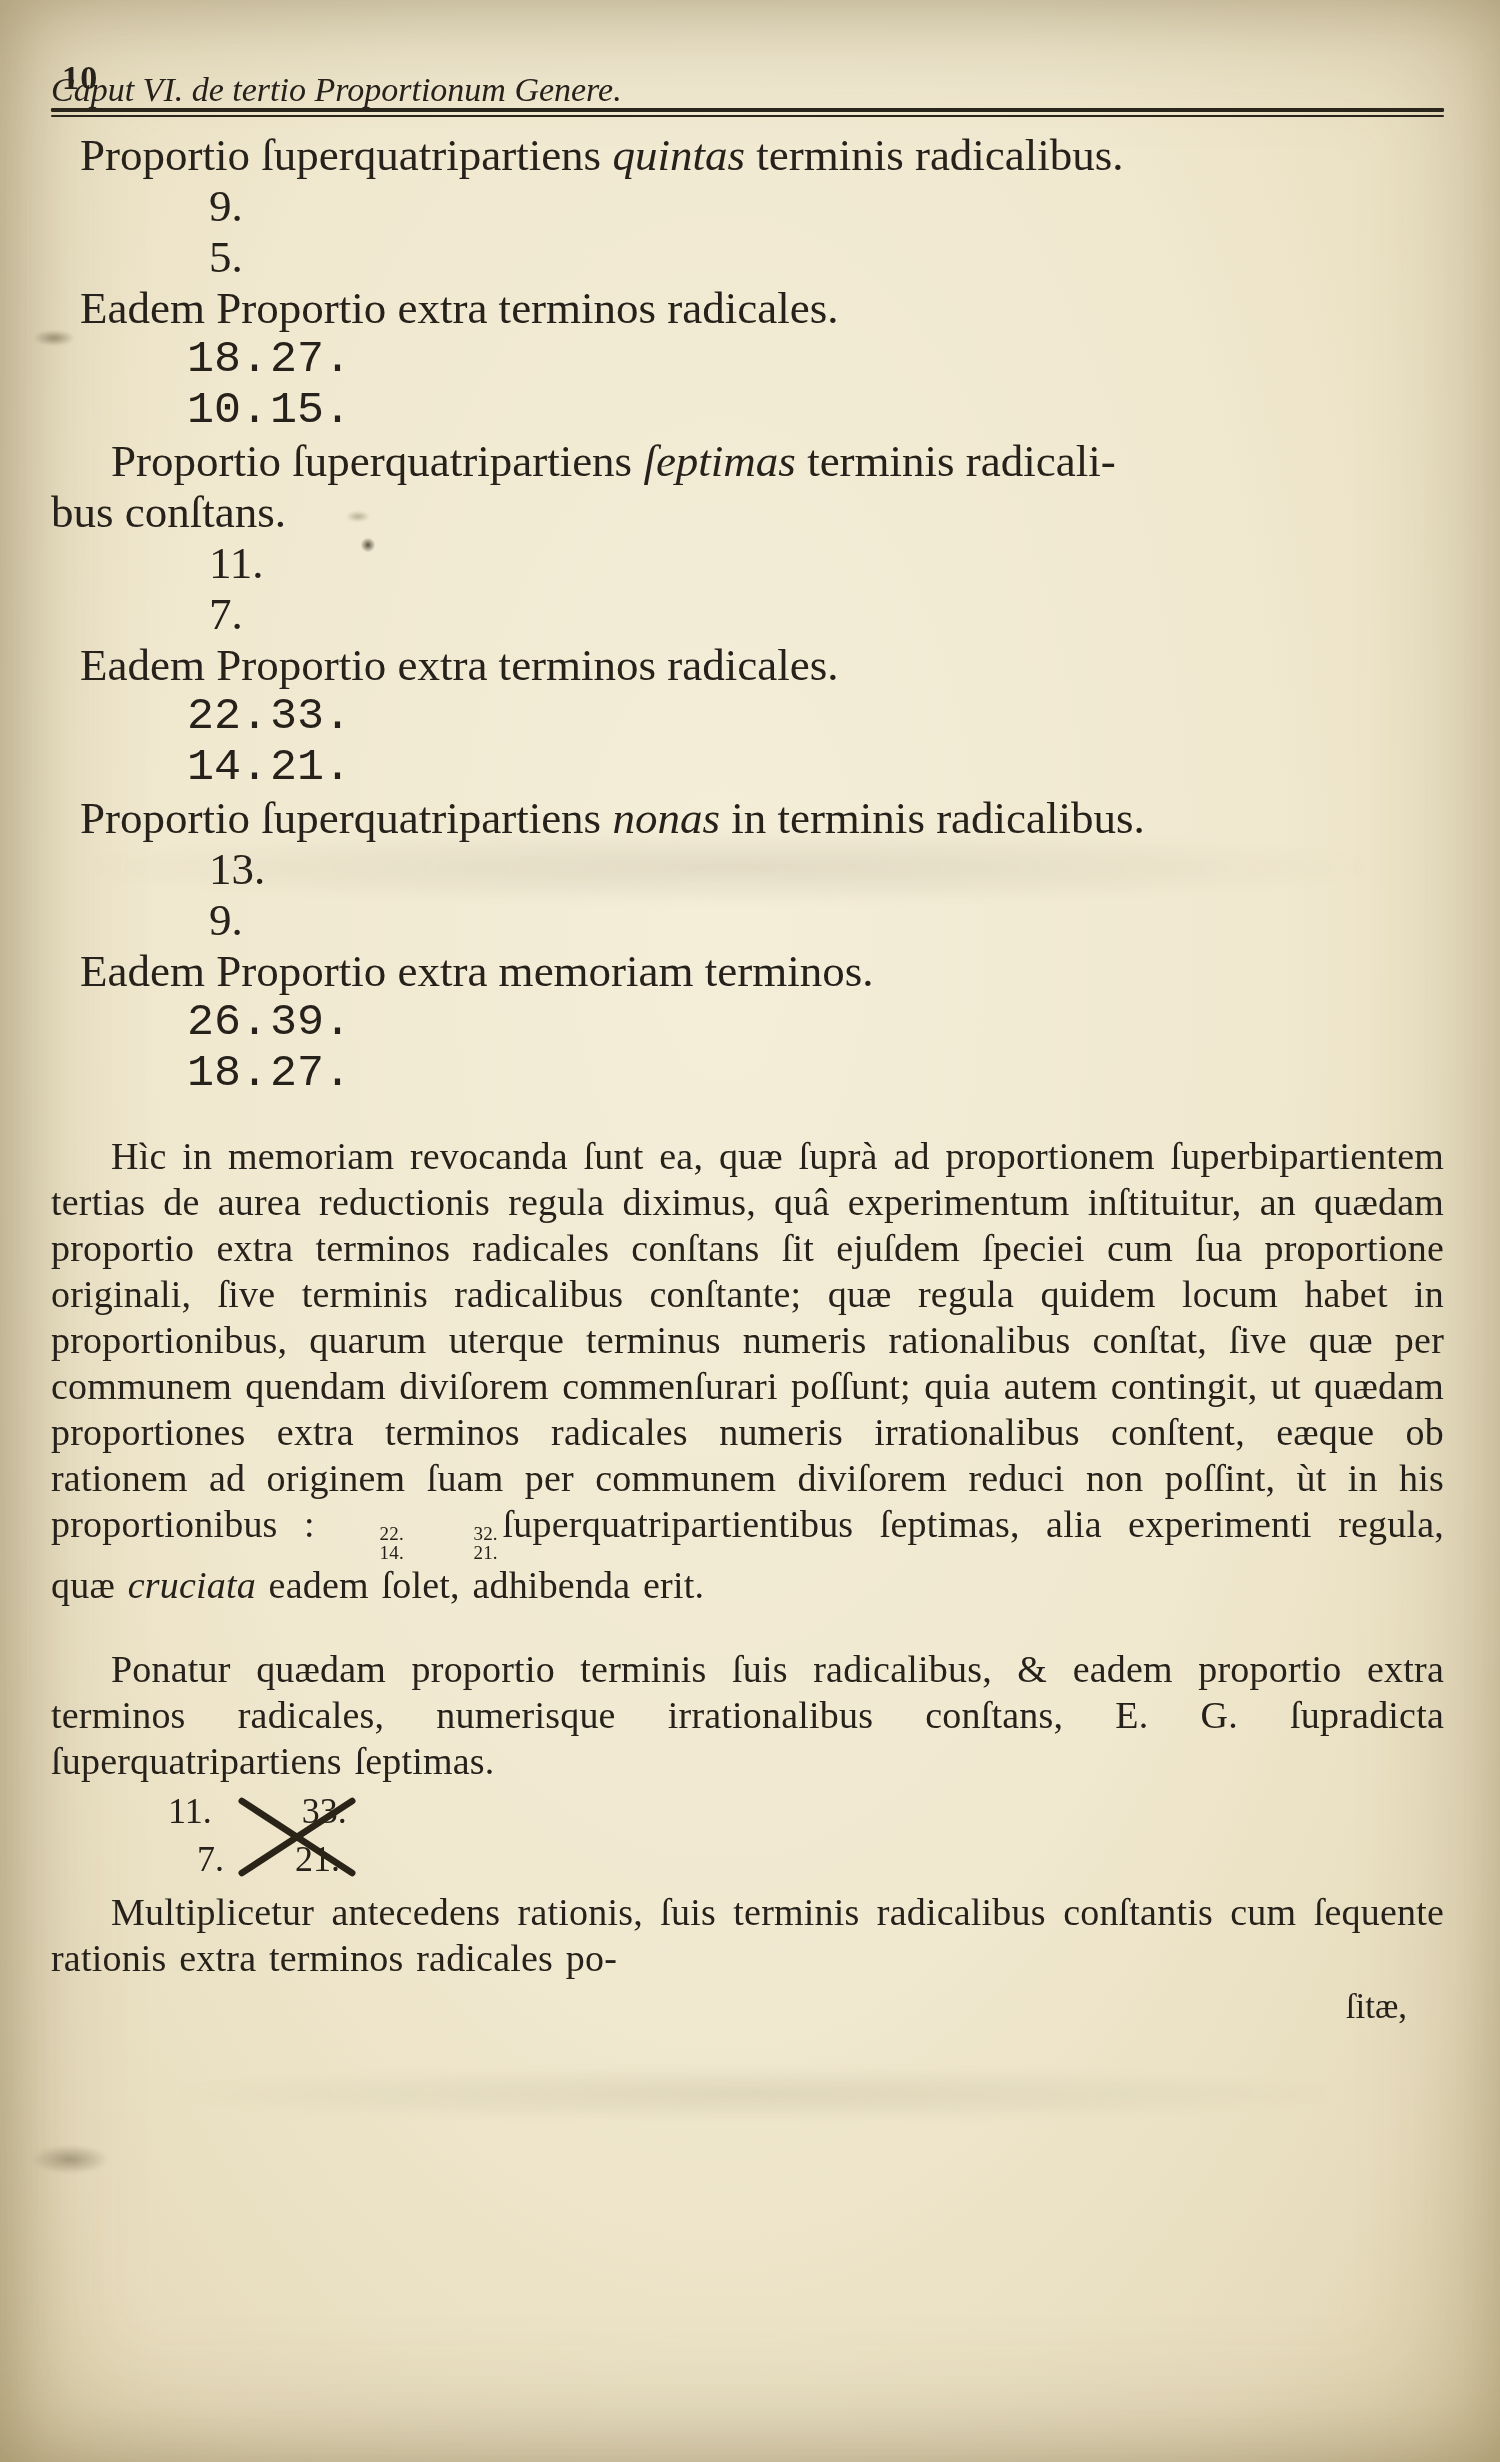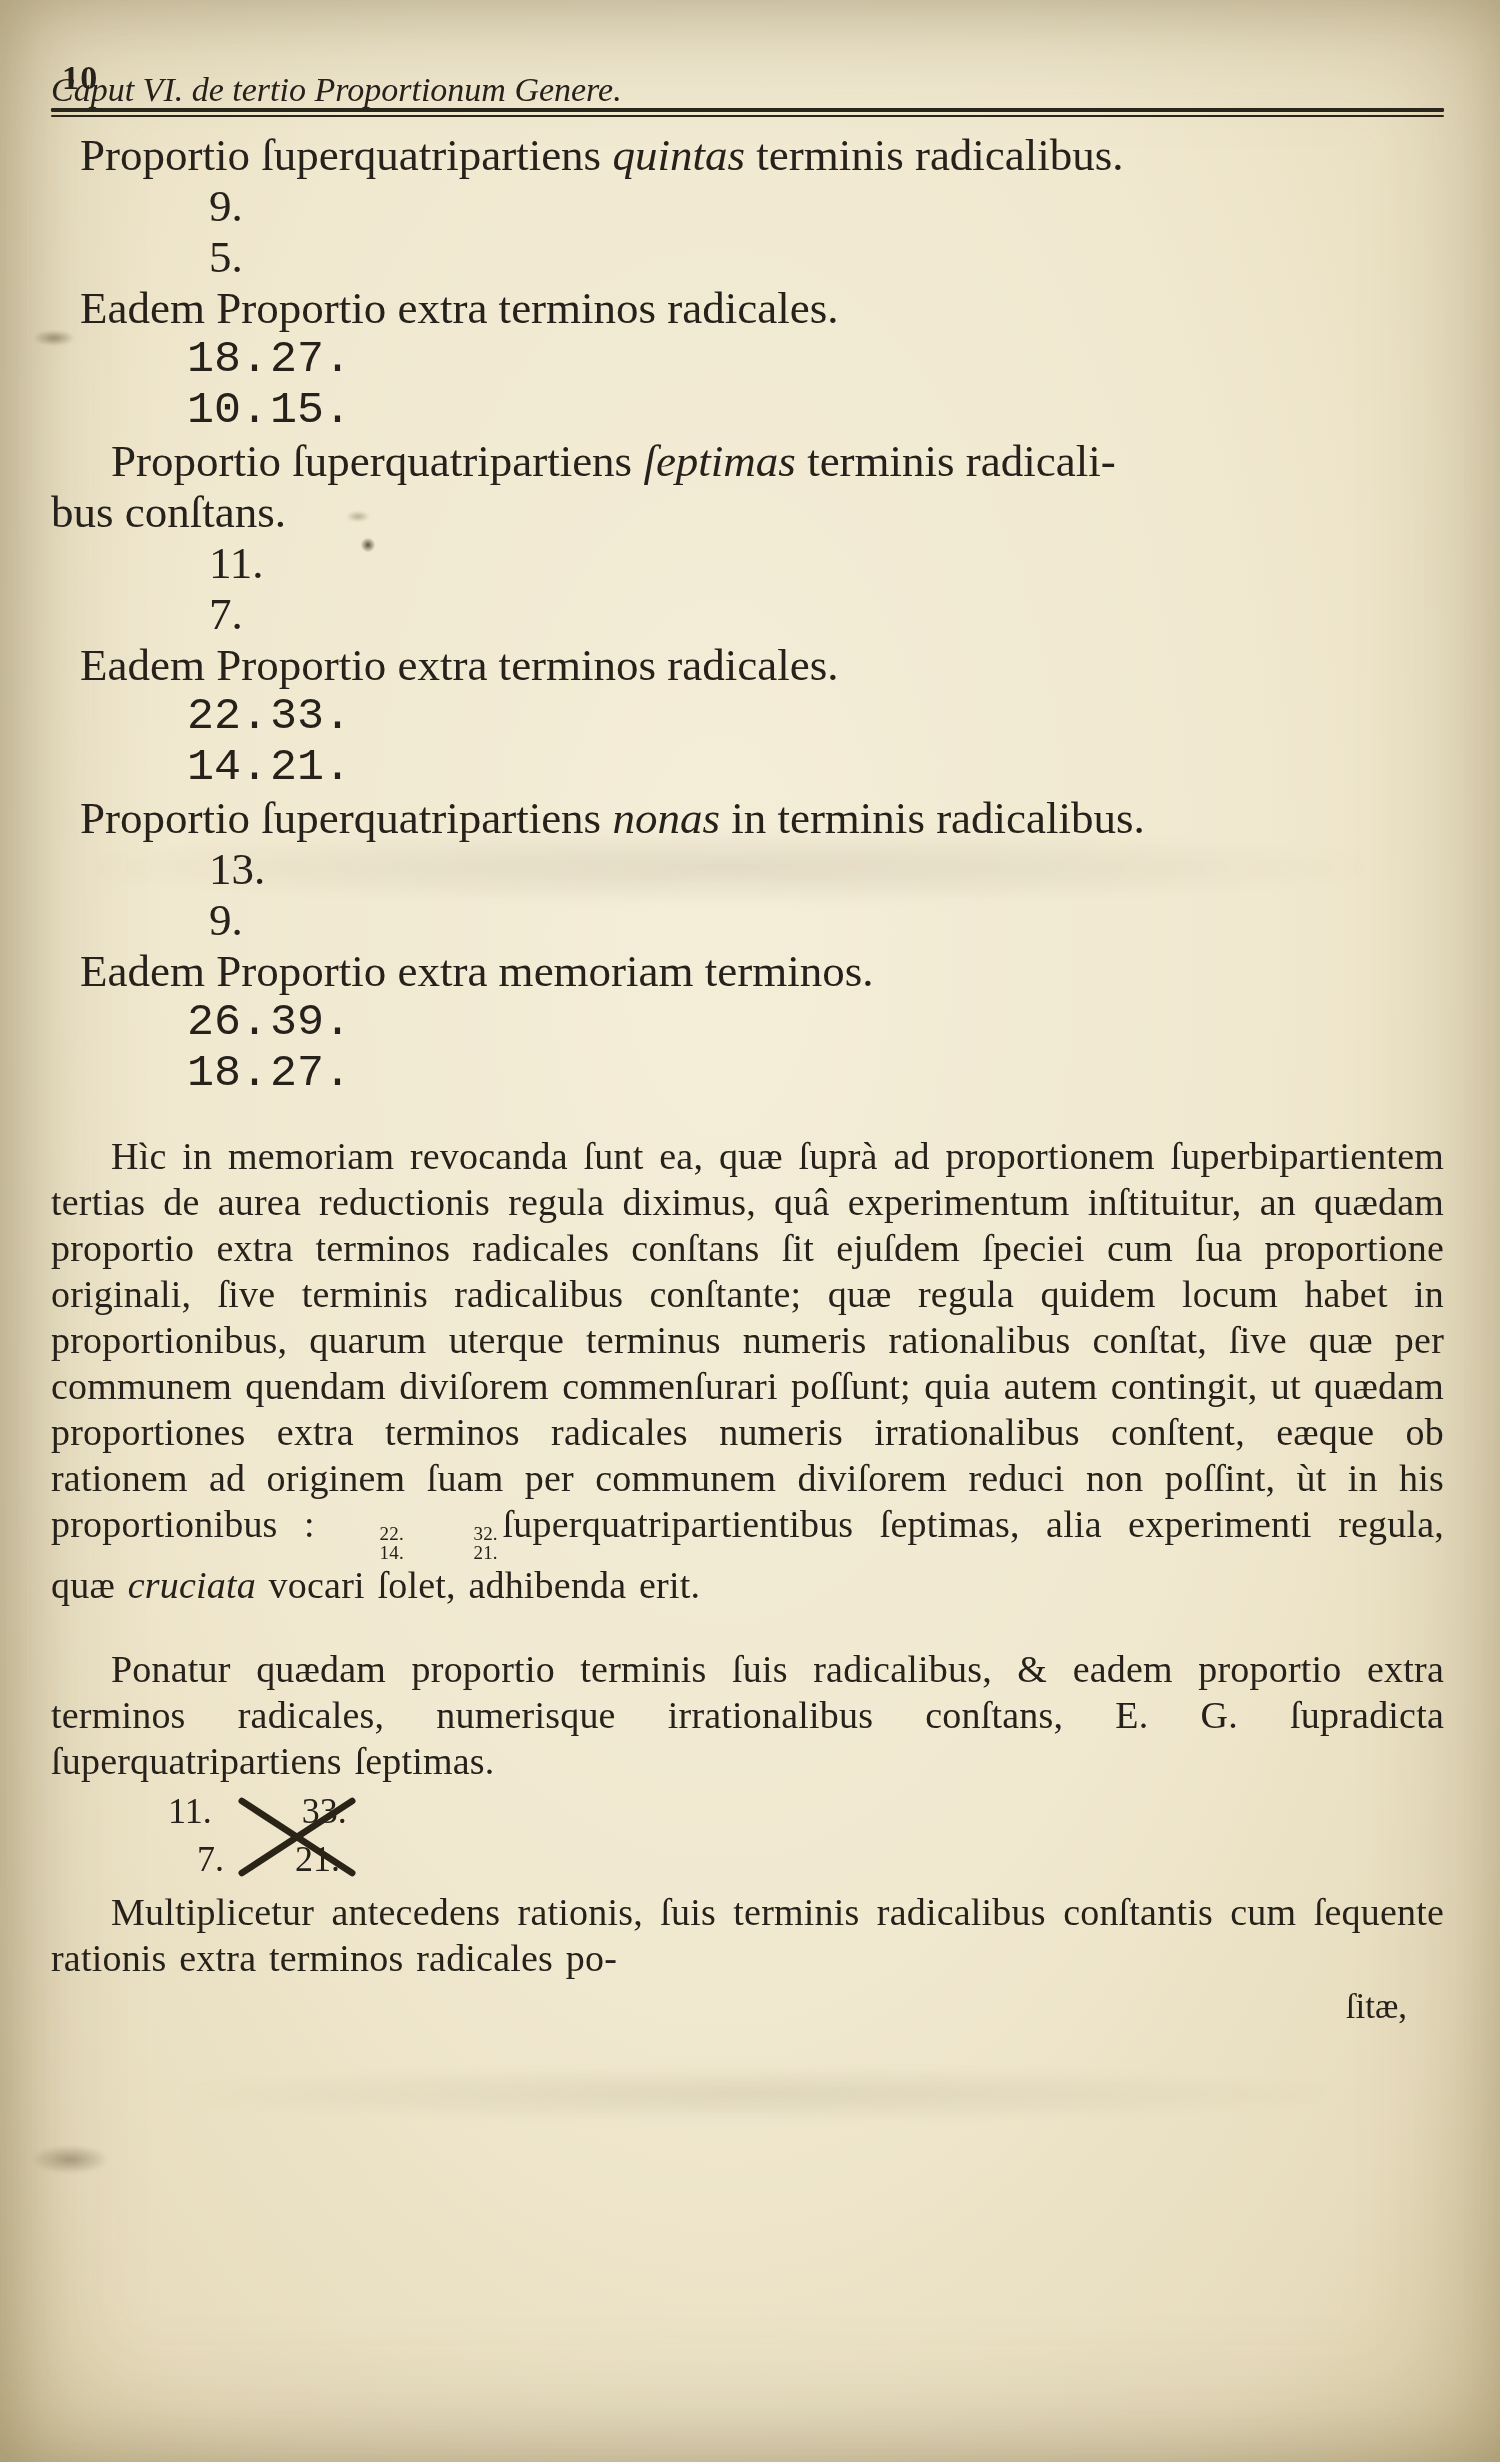--- a/index.html
+++ b/index.html
@@ -142,21 +142,21 @@
   <div class="tline stmt">Eadem Proportio extra memoriam terminos.</div>
   <div class="tline numpair"><span class="npa">26.</span><span>39.</span></div>
   <div class="tline numpair"><span class="npa">18.</span><span>27.</span></div>
 
   <p class="prose p-first indented"><span>Hìc in memoriam revocanda ſunt ea, quæ ſuprà ad proportionem ſuperbipartientem tertias de aurea reductionis regula diximus, quâ experimentum inſtituitur, an quædam proportio extra terminos radicales conſtans ſit ejuſdem ſpeciei cum ſua proportione originali, ſive terminis radicalibus conſtante; quæ regula quidem locum habet in proportionibus, quarum uterque terminus numeris rationalibus conſtat, ſive quæ per communem quendam diviſorem commenſurari poſſunt; quia autem contingit, ut quædam proportiones extra terminos radicales numeris irrationalibus conſtent, eæque ob rationem ad originem ſuam per communem diviſorem reduci non poſſint, ùt in his proportionibus :</span><span class="frac">
         <span>22.</span>
         <span>14.</span>
       </span><span class="frac">
         <span>32.</span>
         <span>21.</span>
-      </span><span>ſuperquatripartientibus ſeptimas, alia experimenti regula, quæ </span><span class="it">cruciata</span><span> vocari ſolet, adhibenda erit.</span></p>
+      </span><span>ſuperquatripartientibus ſeptimas, alia experimenti regula, quæ </span><span class="it">cruciata</span><span> eadem ſolet, adhibenda erit.</span></p>
 
   <p class="prose indented" style="margin:3.6px 0 0 0">Ponatur quædam proportio terminis ſuis radicalibus, &amp; eadem proportio extra terminos radicales, numerisque irrationalibus conſtans, E. G. ſupradicta ſuperquatripartiens ſeptimas.</p>
 
   <div class="cross-fig">
     <svg class="cross-x" width="120" height="84" viewBox="0 0 200 140">
       <line x1="8" y1="10" x2="192" y2="130" stroke="#2a2418" stroke-width="11" stroke-linecap="round"></line>
       <line x1="8" y1="130" x2="192" y2="10" stroke="#2a2418" stroke-width="11" stroke-linecap="round"></line>
     </svg>
     <div class="cross-row"><span>11.</span><span class="cr-gap1"></span><span>33.</span></div>
     <div class="cross-row"><span class="cr-indent"></span><span>7.</span><span class="cr-gap2"></span><span>21.</span></div>

